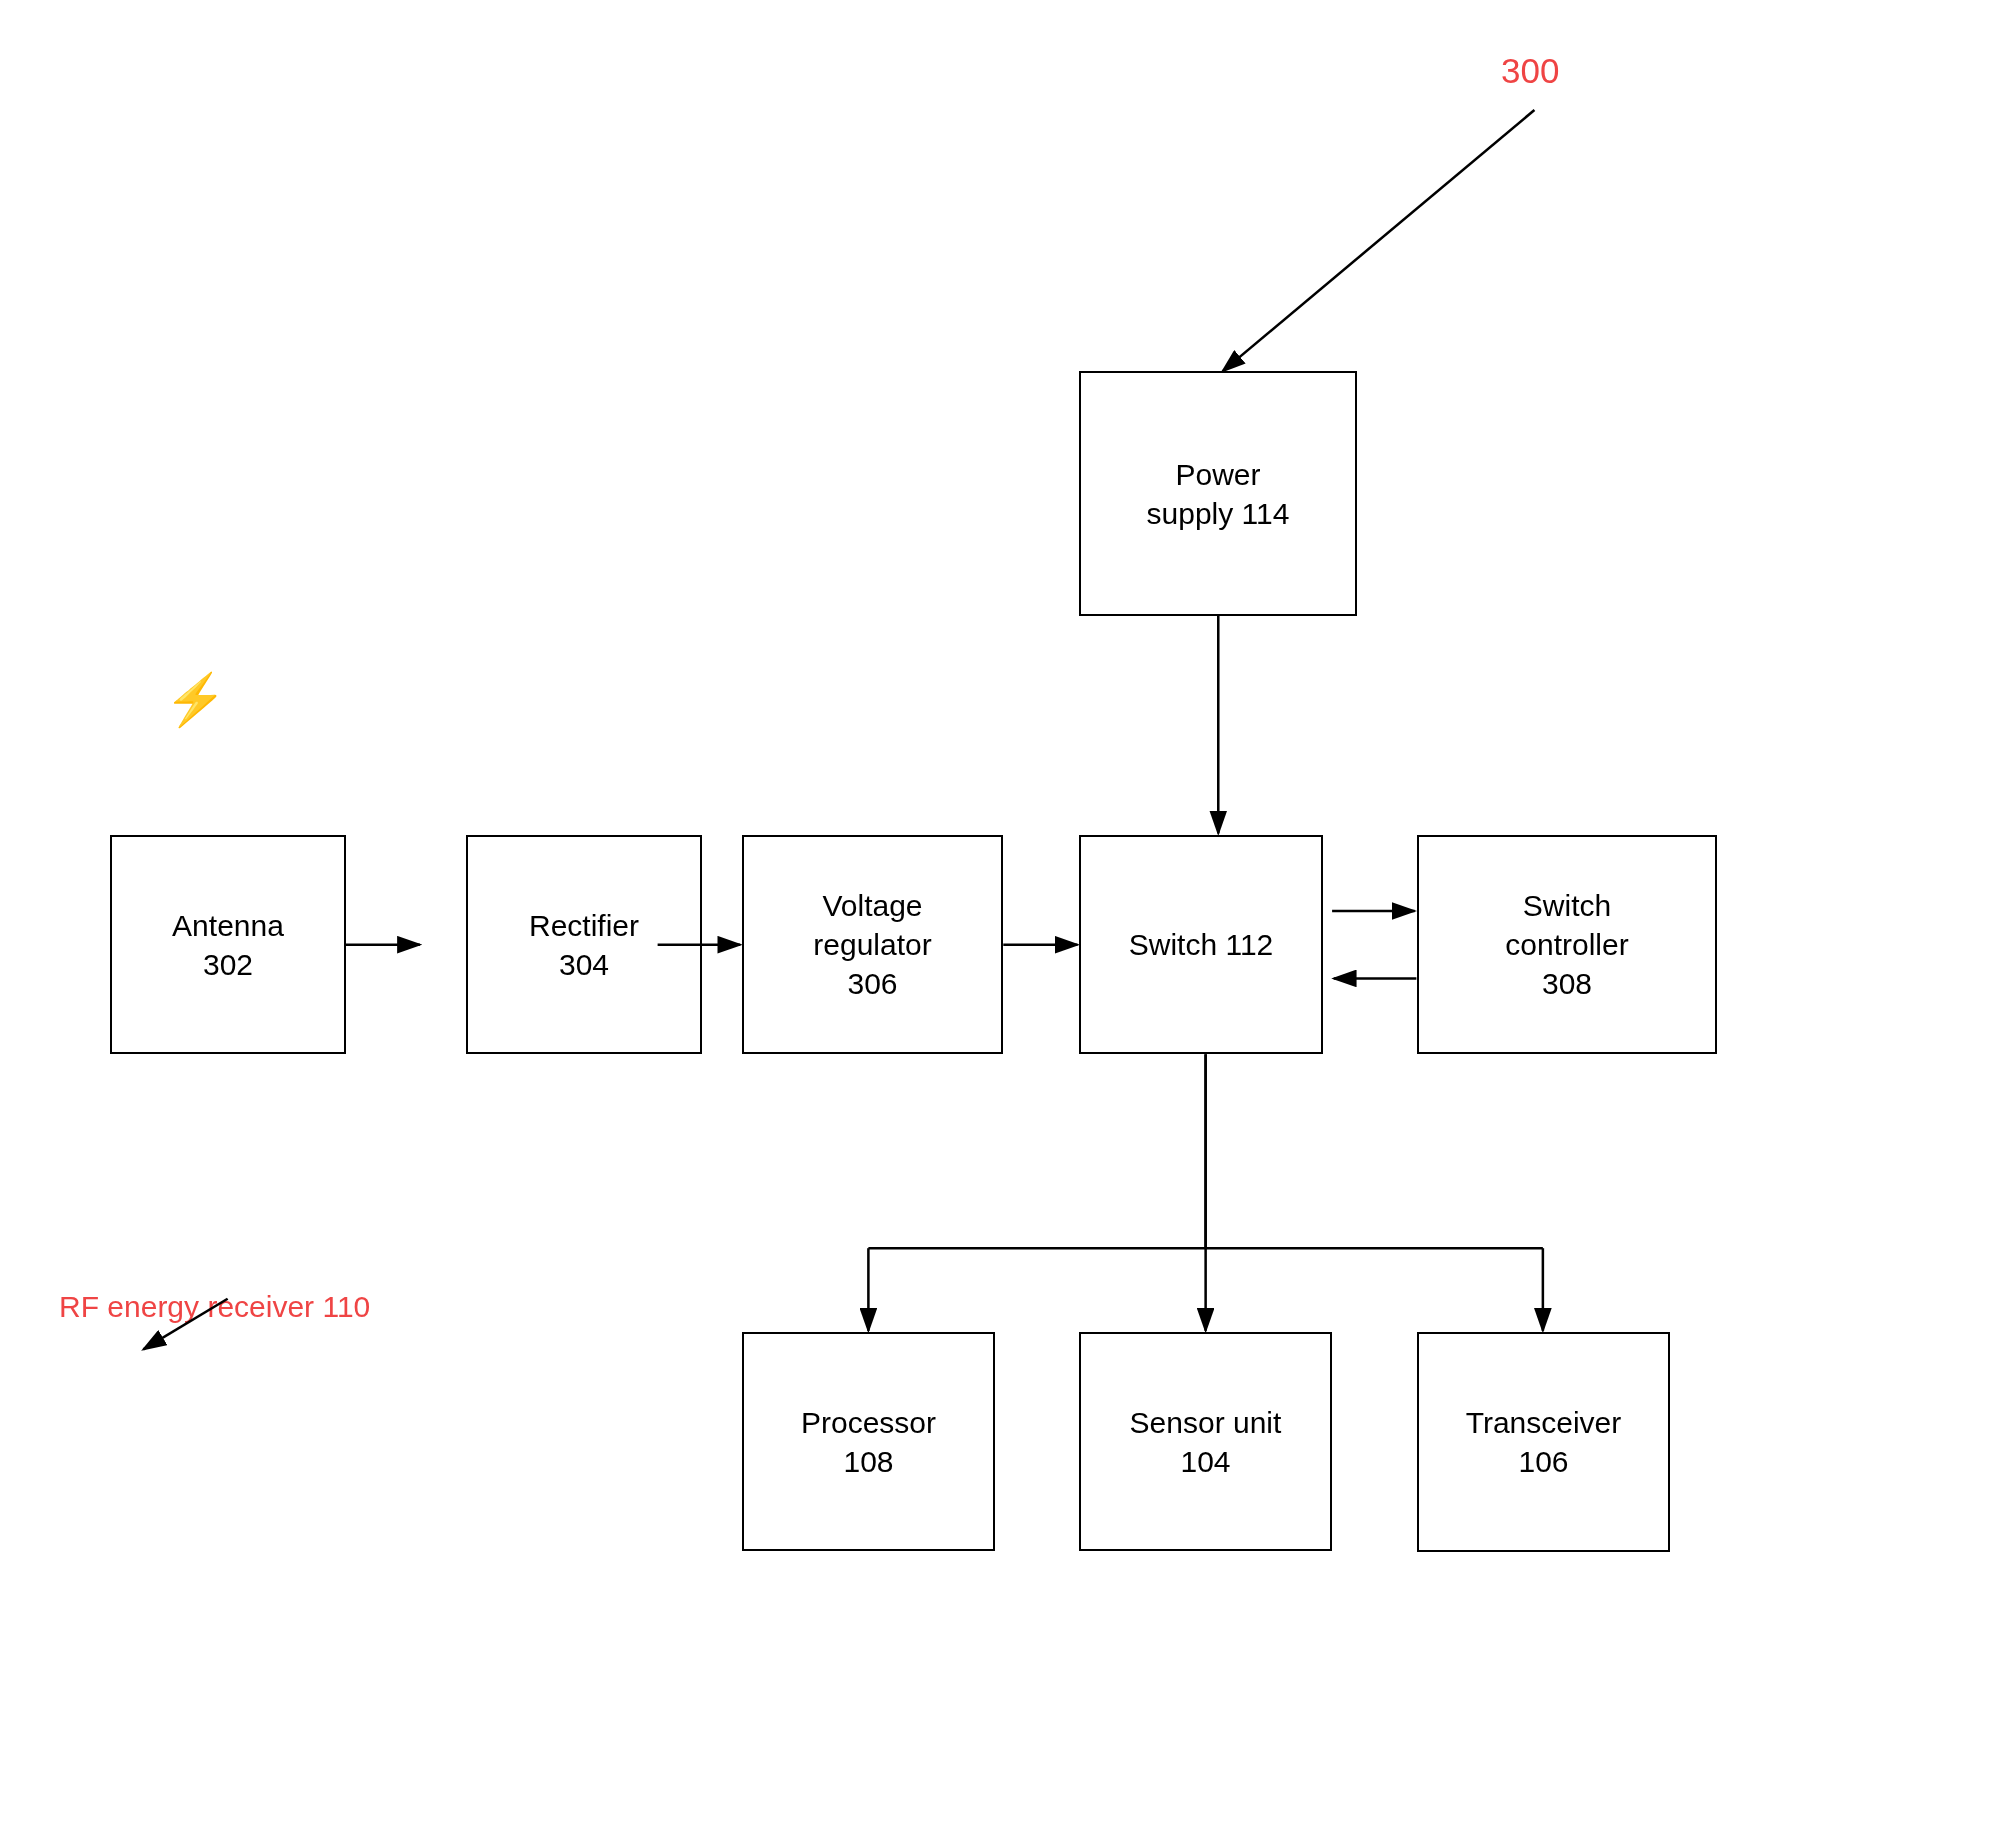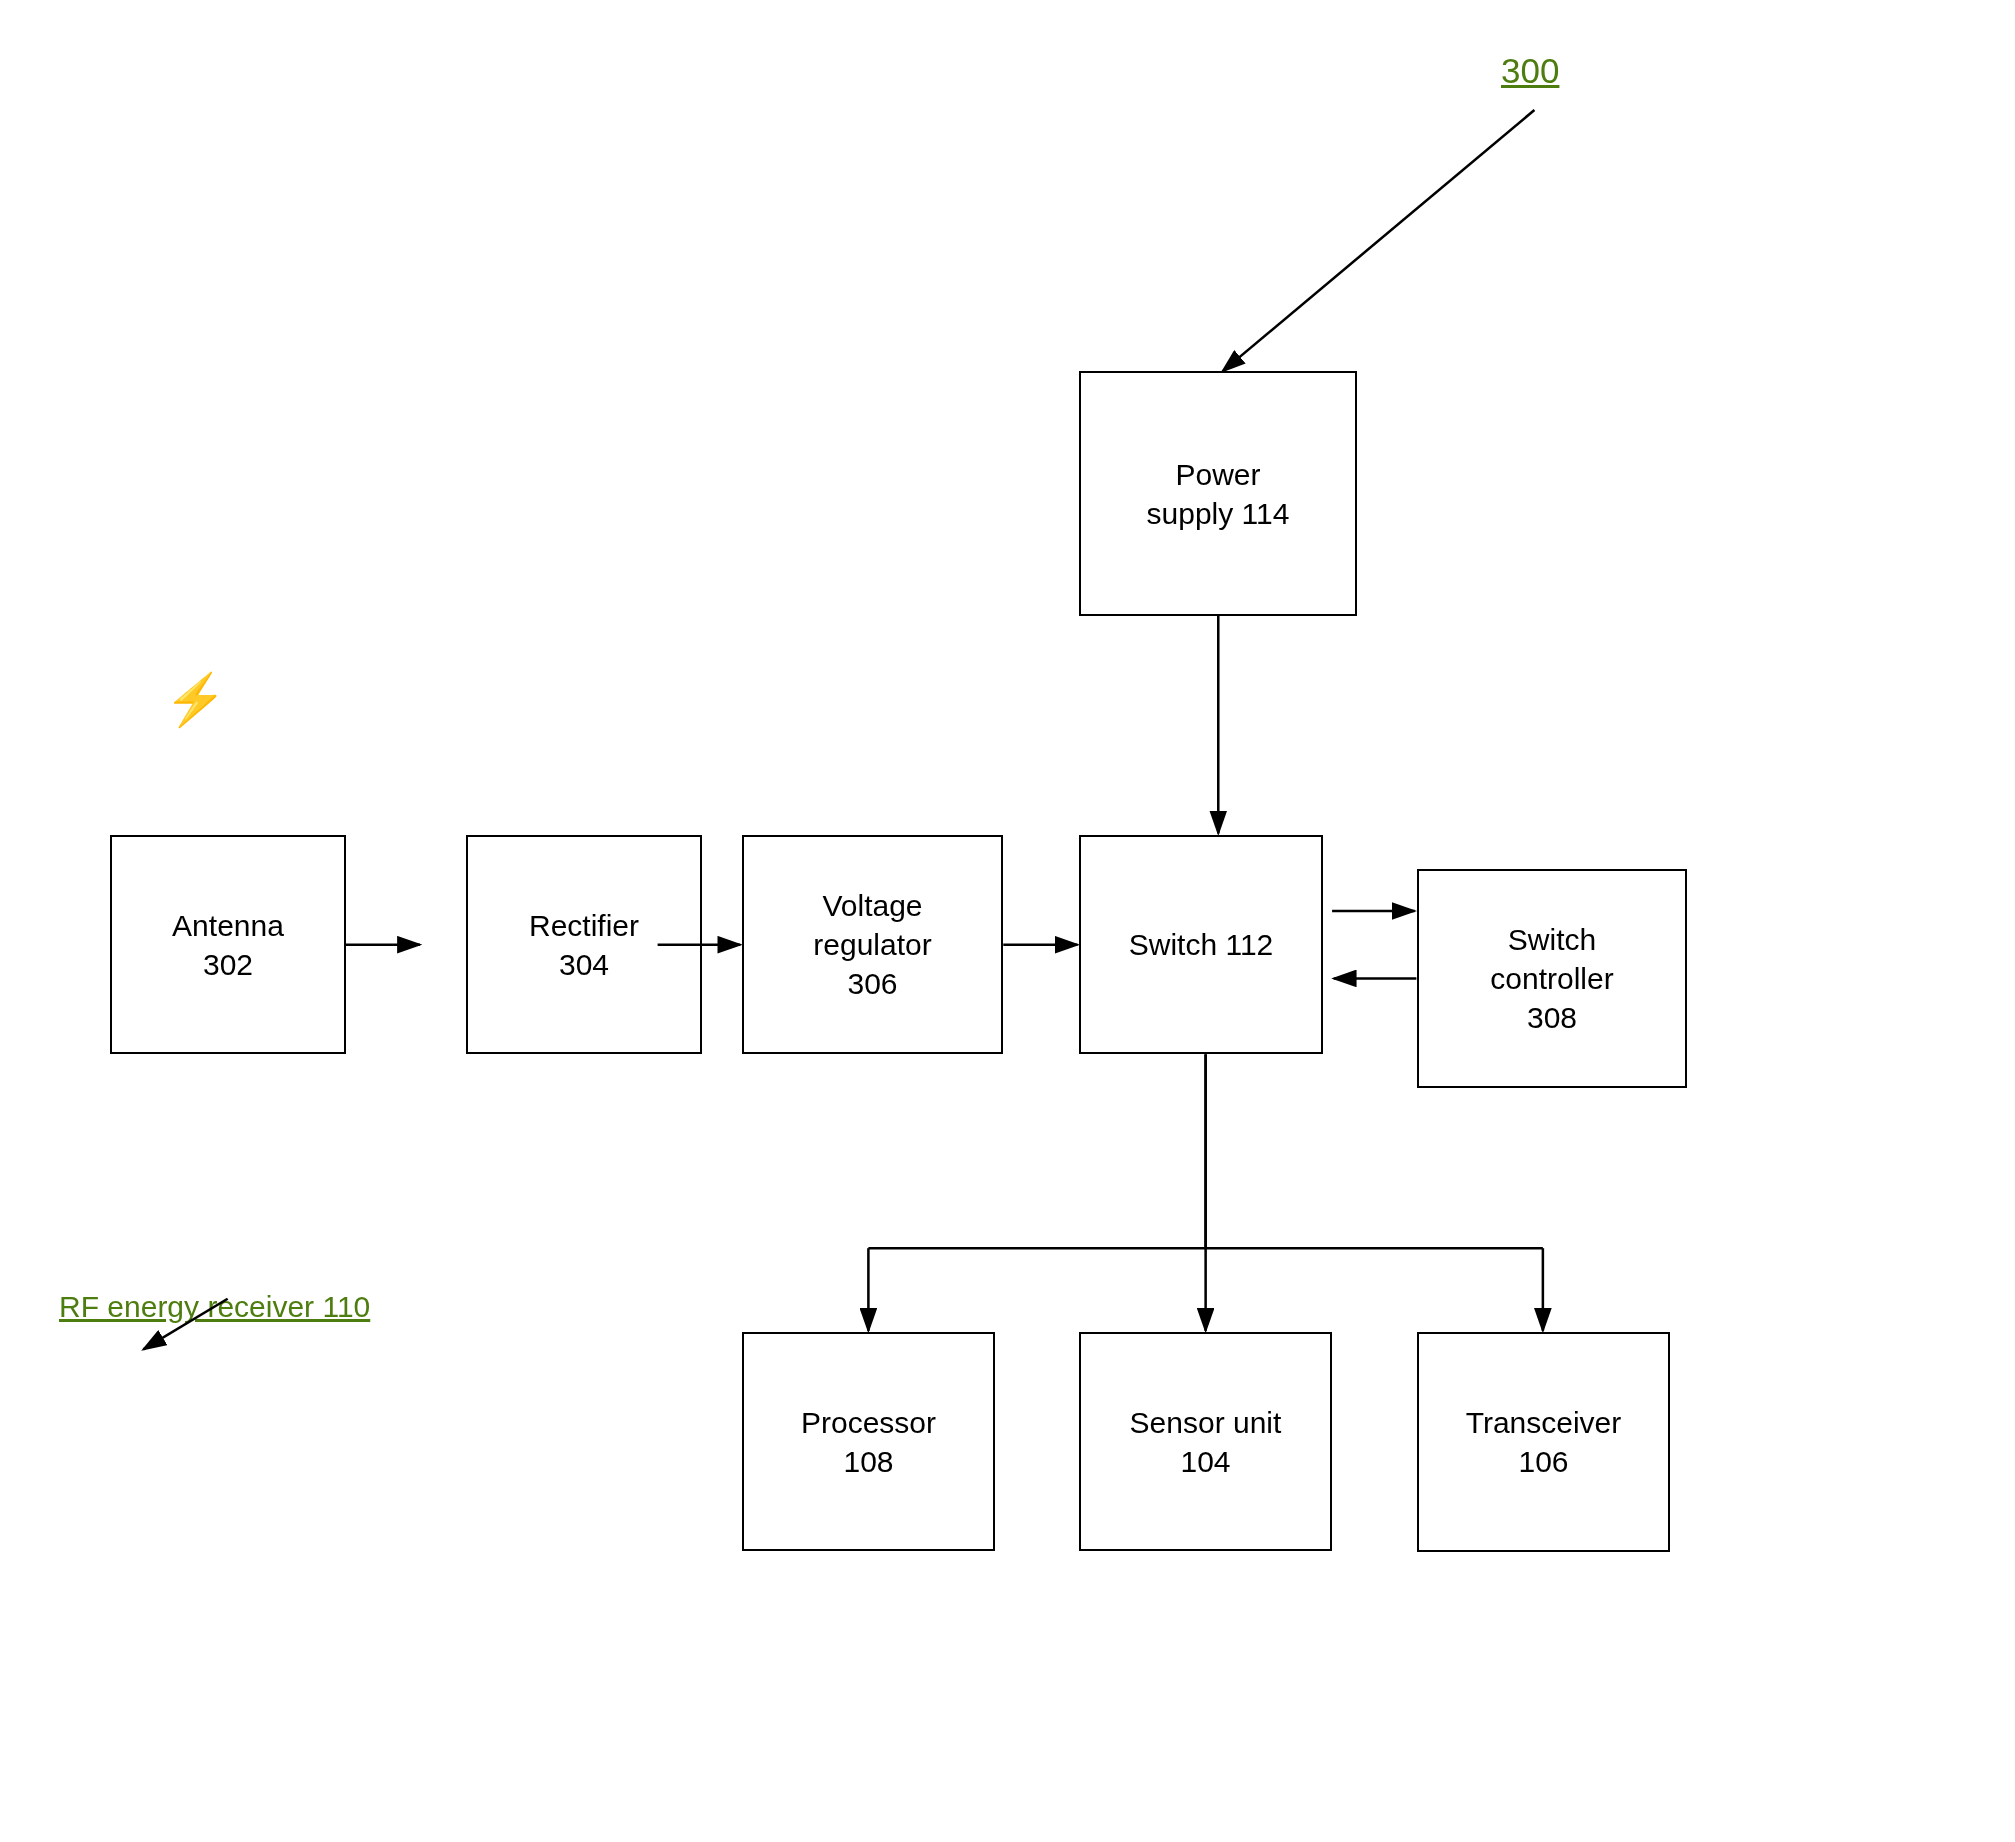--- a/index.html
+++ b/index.html
@@ -25,22 +25,21 @@
       align-items: center;
       justify-content: center;
       text-align: center;
       font-size: 30px;
       line-height: 1.3;
     }
     .label {
       position: absolute;
       font-size: 30px;
       text-align: left;
-      color: #4d7c0f;
-      text-decoration: underline;
+      color: #ef4444;
     }
     svg.arrows {
       position: absolute;
       top: 0; left: 0;
       width: 100%;
       height: 100%;
       pointer-events: none;
     }
   </style>
 </head>
@@ -64,21 +63,21 @@
   </div>
 
   <div class="block" style="left:1079px; top:371px; width:278px; height:245px;">
     Power<br>supply 114
   </div>
 
   <div class="block" style="left:1079px; top:835px; width:244px; height:219px;">
     Switch 112
   </div>
 
-  <div class="block" style="left:1417px; top:869px; width:270px; height:219px;">
+  <div class="block" style="left:1417px; top:835px; width:300px; height:219px;">
     Switch<br>controller<br>308
   </div>
 
   <div class="block" style="left:742px; top:1332px; width:253px; height:219px;">
     Processor<br>108
   </div>
 
   <div class="block" style="left:1079px; top:1332px; width:253px; height:219px;">
     Sensor unit<br>104
   </div>

